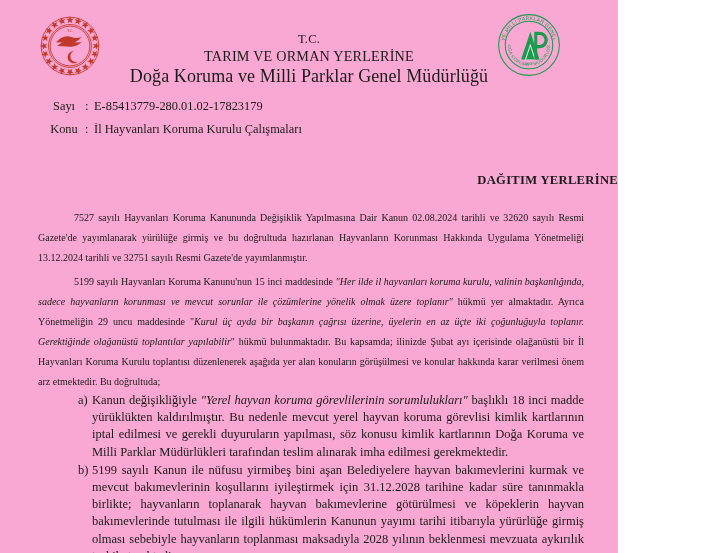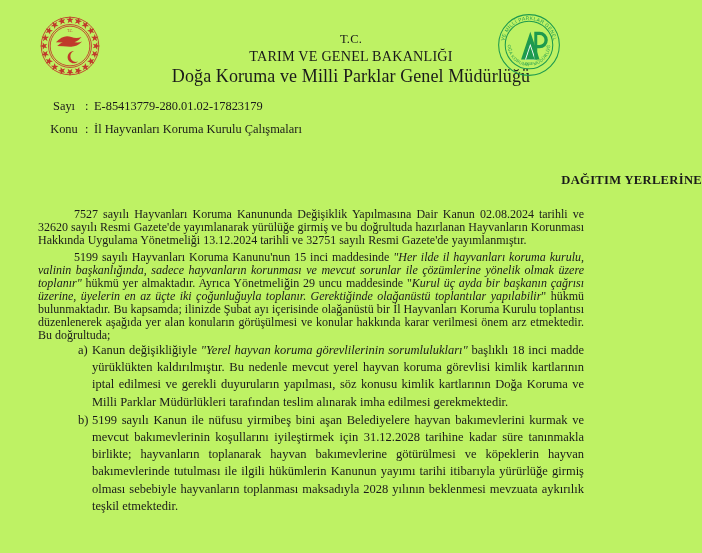--- a/index.html
+++ b/index.html
@@ -10,23 +10,23 @@
   }
   body {
     width: 702px;
     height: 553px;
     overflow: hidden;
     font-family: "Liberation Serif", "DejaVu Serif", serif;
     color: #1a1a1a;
   }
   .page {
     position: relative;
-    width: 702px;
+    width: 618px;
     height: 553px;
-    background: #bef264;
+    background: #f9a8d4;
     box-sizing: border-box;
   }
 
   
   .letterhead {
     position: relative;
     height: 96px;
   }
   .logo-left {
     position: absolute;
@@ -103,22 +103,22 @@
 
   
   .body-area {
     position: absolute;
     left: 38px;
     top: 208px;
     width: 546px;
   }
   p.para {
     margin: 0 0 4px 0;
-    font-size: 12px;
-    line-height: 13px;
+    font-size: 10px;
+    line-height: 20px;
     text-align: justify;
     text-indent: 36px;
     text-justify: inter-word;
   }
   p.para.tight {
     margin-bottom: 0;
   }
   em.q {
     font-style: italic;
   }
@@ -187,21 +187,21 @@
           <path d="M28 44 Q40 31 52 36 Q60 39 68 36 Q60 46 50 45 Q38 44 28 44 Z"></path>
           <path d="M30 50 Q42 39 54 43 Q62 46 69 43 Q60 52 50 51 Q39 50 30 50 Z"></path>
         </g>
         <path d="M56 58 a9.5 9.5 0 1 0 6.5 16.2 a7.6 7.6 0 1 1 -6.5 -16.2 Z" fill="#c0392b"></path>
         <text x="50" y="28" font-size="5.2" fill="#c0392b" text-anchor="middle" font-family="'Liberation Serif', serif">T.C.</text>
       </svg>
     </div>
 
     <div class="org-block">
       <div class="org-tc">T.C.</div>
-      <div class="org-ministry">TARIM VE GENEL BAKANLIĞI</div>
+      <div class="org-ministry">TARIM VE ORMAN YERLERİNE</div>
       <div class="org-dept">Doğa Koruma ve Milli Parklar Genel Müdürlüğü</div>
     </div>
 
     <div class="logo-right">
       <svg viewBox="0 0 100 100" width="66" height="66" aria-hidden="true">
         <defs>
           <path id="ringTop" d="M 50,50 m -38,0 a 38,38 0 1 1 76,0" fill="none"></path>
           <path id="ringBottom" d="M 50,50 m -32,0 a 32,32 0 1 0 64,0" fill="none"></path>
         </defs>
         <g fill="none" stroke="#1e9a4e" stroke-width="1.6">

